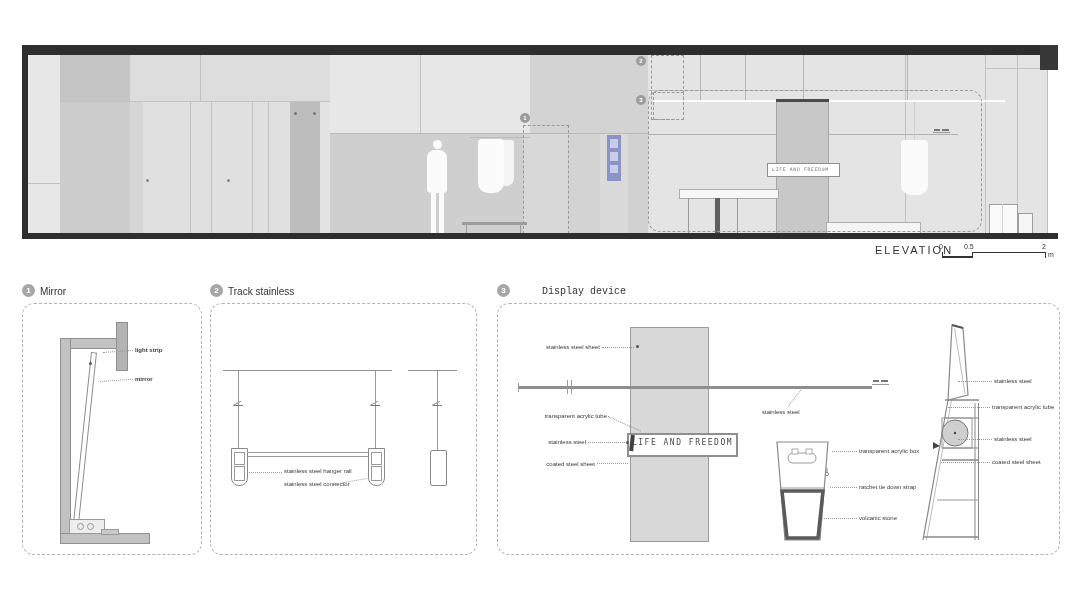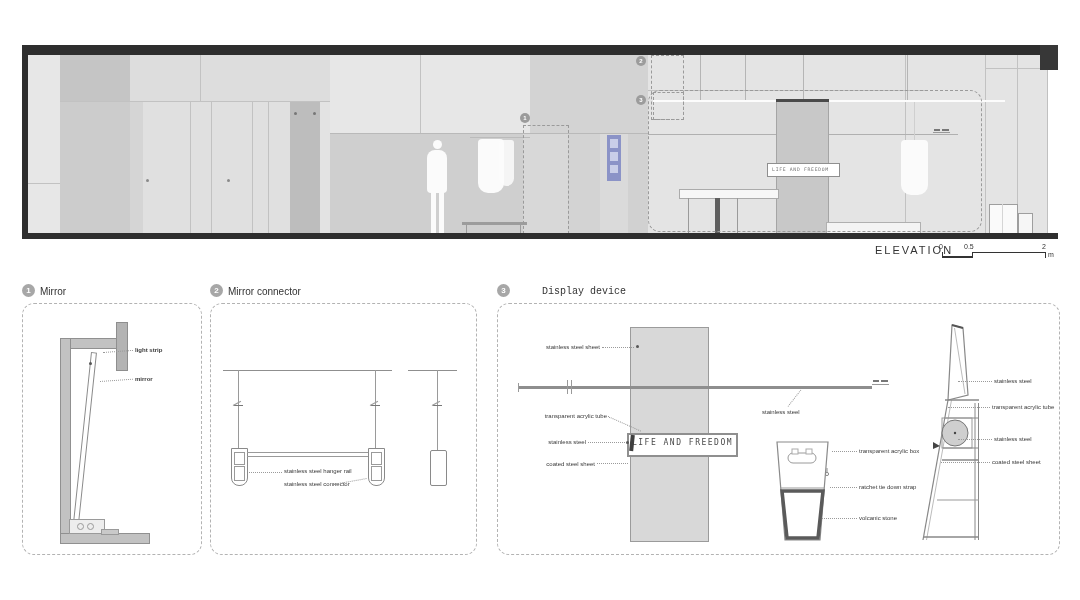--- a/index.html
+++ b/index.html
@@ -171,21 +171,21 @@
   <div class="abs" style="left:69px;top:519px;width:34px;height:13px;background:#ededed;border:1px solid #9a9a9a;"></div>
   <div class="abs" style="left:77px;top:523px;width:5px;height:5px;border:1px solid #999;border-radius:50%;"></div>
   <div class="abs" style="left:87px;top:523px;width:5px;height:5px;border:1px solid #999;border-radius:50%;"></div>
   <div class="abs" style="left:101px;top:529px;width:16px;height:4px;background:#c9c9c9;border:1px solid #9a9a9a;"></div>
   <div class="lead rot" style="left:103px;top:352px;width:30px;transform:rotate(-4deg);"></div>
   <div class="lbl lblb" style="left:135px;top:347px;">light strip</div>
   <div class="lead rot" style="left:100px;top:381px;width:33px;transform:rotate(-4deg);"></div>
   <div class="lbl lblb" style="left:135px;top:376px;">mirror</div>
 
   <div class="pcirc" style="left:210px;top:284px;">2</div>
-  <div class="ptitle" style="left:228px;top:286px;">Mirror connector</div>
+  <div class="ptitle" style="left:228px;top:286px;">Track stainless</div>
   <div class="panel" style="left:210px;top:303px;width:265px;height:250px;"></div>
 
   <div class="hl" style="left:223px;top:370px;width:169px;"></div>
   <div class="hl" style="left:408px;top:370px;width:49px;"></div>
   <div class="vl" style="left:238px;top:370px;height:80px;"></div>
   <div class="vl" style="left:375px;top:370px;height:80px;"></div>
   <div class="vl" style="left:437px;top:370px;height:80px;"></div>
   <div class="hl" style="left:234px;top:405px;width:9px;background:#777;"></div>
   <div class="lead rot" style="left:233px;top:405px;width:9px;transform:rotate(-28deg);border-top-style:solid;"></div>
   <div class="hl" style="left:371px;top:405px;width:9px;background:#777;"></div>

